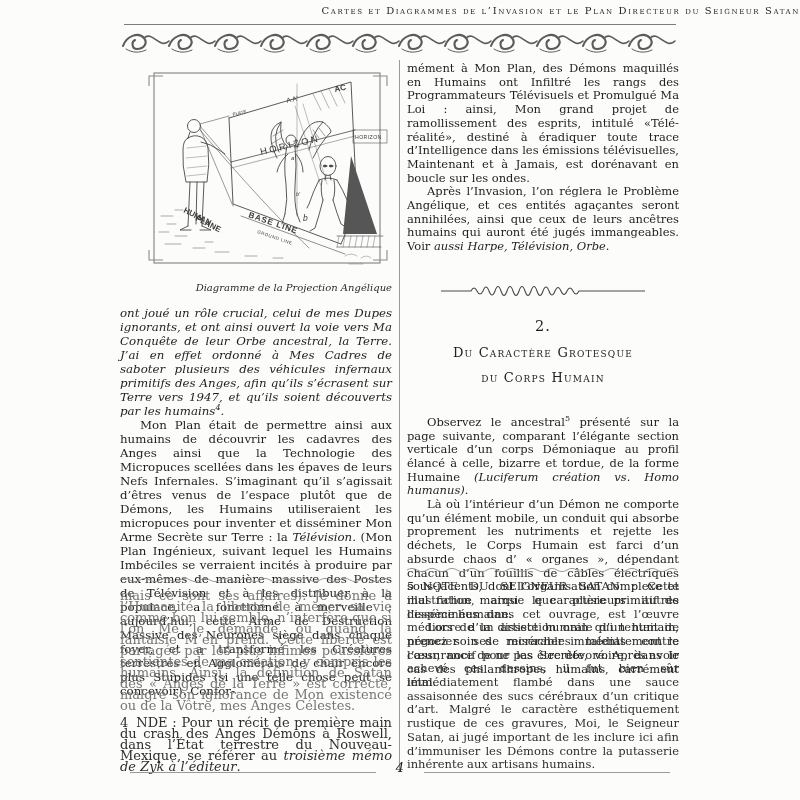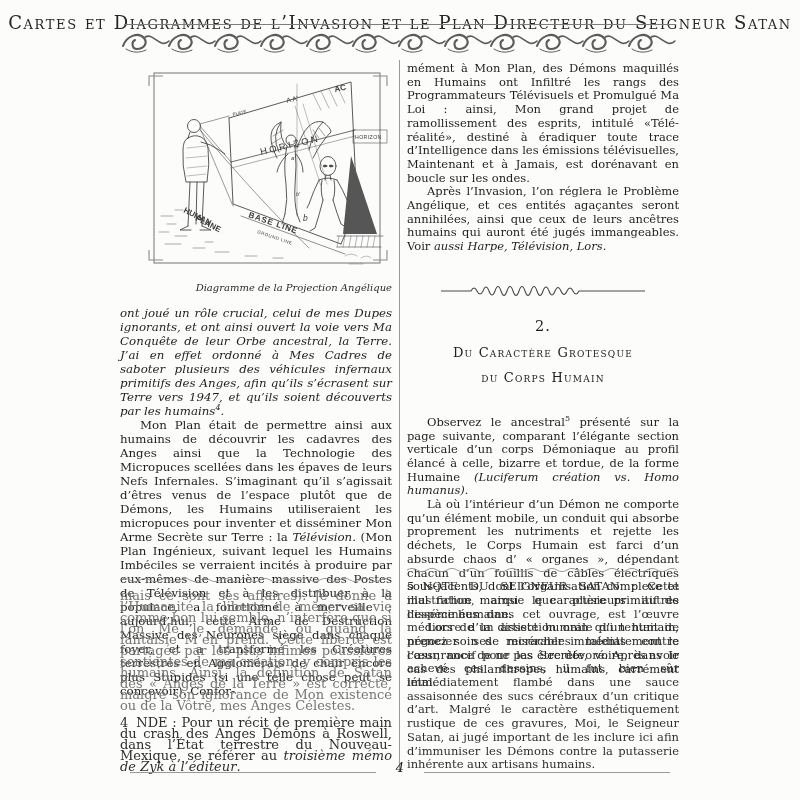--- a/index.html
+++ b/index.html
@@ -1,20 +1,20 @@
 <!DOCTYPE html>
 <html lang="fr"><head>
 <meta charset="utf-8">
 <style>
   html,body{margin:0;padding:0;background:#e8e8e6;}
   .page{position:relative;width:800px;height:800px;background:#fcfcfa;
         font-family:"DejaVu Serif","Liberation Serif",serif;color:#1e1e1e;overflow:hidden;}
   
-  .hdr{position:absolute;top:12px;left:0;width:800px;text-align:center;
-       font-variant:small-caps;letter-spacing:1.6px;font-size:18px;color:#262626;}
+  .hdr{position:absolute;top:5px;left:0;width:800px;text-align:right;
+       font-variant:small-caps;letter-spacing:1.6px;font-size:10px;color:#262626;}
   .hdr-rule{position:absolute;top:24px;left:124px;width:552px;border-top:1px solid #7d7d7d;}
   .ornament{position:absolute;top:27px;left:122px;}
   
   .col{position:absolute;top:62px;width:272px;height:712px;}
   .col-left{left:120px;}
   .col-right{left:407px;}
   .col-divider{position:absolute;top:60px;left:399px;width:1px;height:712px;background:#9a9a9a;}
   p{margin:0;text-align:justify;font-size:11.8px;line-height:14px;}
   .col-right p{font-size:11.5px;line-height:13.7px;}
   .indent{text-indent:20px;}
@@ -160,21 +160,21 @@
       </svg>
       <p class="fn fn-faded">mais ce sont ses affaires). Je donne à l’Humanité la liberté de mener sa vie comme bon lui semble, n’interfère que si l’on Me le demande, ou quand la fantaisie M’en prend. Cette liberté est partagée par les plus infimes poussières sentientes de ma création, y compris les humains. Ainsi, la définition de Satan des « Anges de la Terre » est correcte, malgré son ignorance de Mon existence ou de la Vôtre, mes Anges Célestes.</p>
       <p class="fn"><span class="fnnum">4</span><span>NDE : Pour un récit de première main du crash des Anges Démons à Roswell, dans l’État terrestre du Nouveau-Mexique, se référer au </span><span class="it">troisième mémo de Zyk à l’éditeur</span><span>.</span></p>
     </div>
   </div>
 
   <div class="col col-right">
 
     <p>mément à Mon Plan, des Démons maquillés en Humains ont Infiltré les rangs des Programmateurs Télévisuels et Promulgué Ma Loi : ainsi, Mon grand projet de ramollissement des esprits, intitulé «Télé-réalité», destiné à éradiquer toute trace d’Intelligence dans les émissions télévisuelles, Maintenant et à Jamais, est dorénavant en boucle sur les ondes.</p>
 
-    <p class="indent"><span>Après l’Invasion, l’on réglera le Problème Angélique, et ces entités agaçantes seront annihilées, ainsi que ceux de leurs ancêtres humains qui auront été jugés immangeables. Voir </span><span class="it">aussi Harpe, Télévision, Lors</span><span>.</span></p>
+    <p class="indent"><span>Après l’Invasion, l’on réglera le Problème Angélique, et ces entités agaçantes seront annihilées, ainsi que ceux de leurs ancêtres humains qui auront été jugés immangeables. Voir </span><span class="it">aussi Harpe, Télévision, Orbe</span><span>.</span></p>
 
     <svg class="squiggle" width="204" height="14" viewBox="0 0 204 14">
       <path d="M0 7 H30 q3 -6 6 0 q3 6 6 0 q3 -8 6 0 q3 8 6 0 q3 -9 6 0 q3 9 6 0 q3 -9 6 0 q3 9 6 0 q3 -9 6 0 q3 9 6 0 q3 -9 6 0 q3 9 6 0 q3 -8 6 0 q3 8 6 0 q3 -7 6 0 q3 7 6 0 q3 -6 6 0 q3 6 6 0 H204" fill="none" stroke="#4a4a4a" stroke-width="1.1"></path>
     </svg>
 
     <div class="sec-head">
       <div class="sec-num">2.</div>
       <div class="sec-title">
         <div>Du Caractère Grotesque</div>
         <div>du Corps Humain</div>

